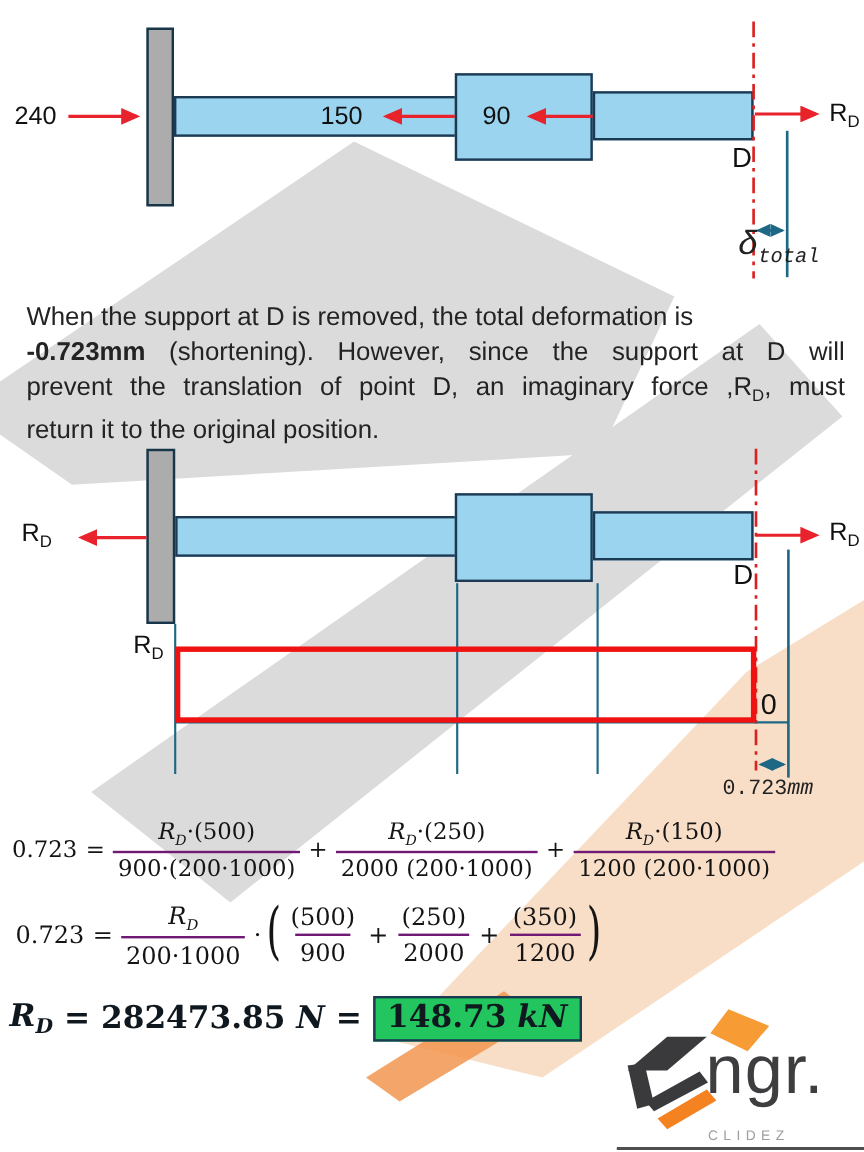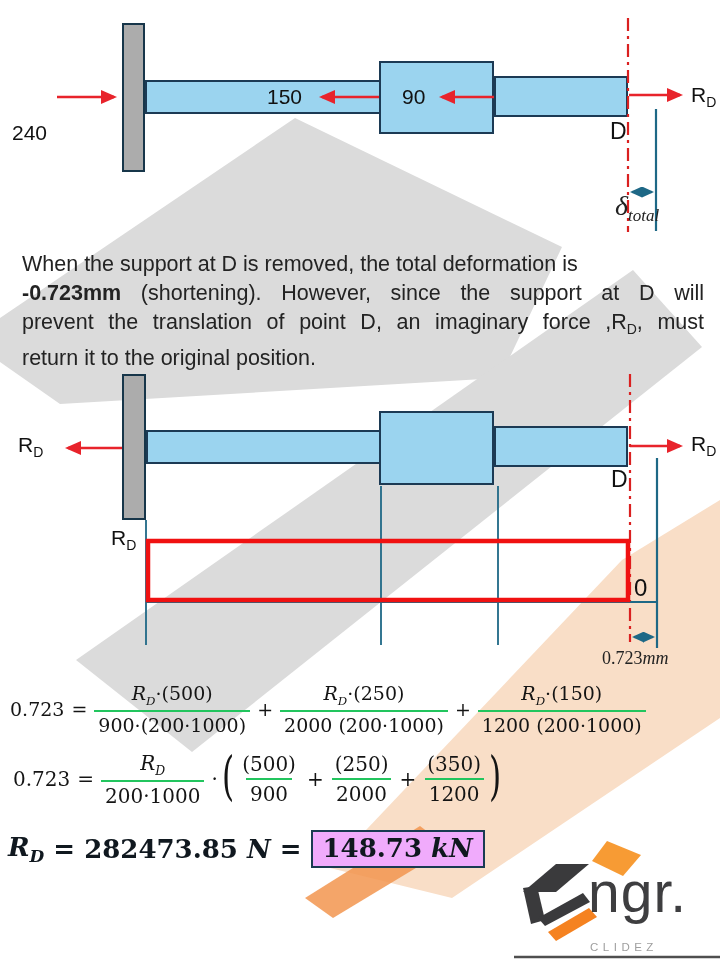--- a/index.html
+++ b/index.html
@@ -7,40 +7,40 @@
     position:relative; width:720px; height:960px; overflow:hidden;
     background:#ffffff; font-family:"Liberation Sans", sans-serif; color:#1a1a1a;
   }
   svg.layer { position:absolute; left:0; top:0; pointer-events:none; }
   
   .bar { position:absolute; background:#9bd4ef; border:2px solid #1c3a54; box-sizing:border-box; }
   .wall { position:absolute; background:#acacac; border:2px solid #17364a; box-sizing:border-box; }
   
   .lbl { position:absolute; font-size:21px; color:#111; white-space:nowrap; }
   .lbl sub { font-size:14px; }
-  .delta { position:absolute; font-family:Liberation Serif, serif; font-style:italic; color:#222; font-size:28px; white-space:nowrap; }
+  .delta { position:absolute; font-family:Liberation Mono, monospace; font-style:italic; color:#222; font-size:28px; white-space:nowrap; }
   .delta .dsub { font-size:17px; vertical-align:-6px; }
   
   .para { position:absolute; left:22px; top:250px; width:682px; font-size:21.5px; line-height:28.9px; color:#232323; }
   .para .jline { text-align:justify; text-align-last:justify; }
   .para b { font-weight:700; }
   
   .eqrow { position:absolute; display:flex; align-items:center; font-family:"DejaVu Serif", serif; color:#141414; white-space:nowrap; }
   .eq1 { left:10px; top:682px; font-size:19px; gap:7px; }
   .eq2 { left:13px; top:750px; font-size:20px; gap:7px; }
   .frac { display:flex; flex-direction:column; align-items:center; }
   .frac .num { display:block; padding:0 4px 2px; }
-  .frac .den { display:block; border-top:2px solid #22c55e; padding:2px 4px 0; }
+  .frac .den { display:block; border-top:2px solid #701a75; padding:2px 4px 0; }
   .vi { font-style:italic; }
   .eqrow sub { font-style:italic; font-size:0.62em; }
   .bigp { font-size:52px; font-weight:400; transform:scaleX(.6); margin:0 -7px; line-height:1; padding-bottom:6px; }
   
   .result { position:absolute; left:8px; top:830px; display:flex; align-items:center; gap:9px;
             font-family:"DejaVu Serif", serif; font-weight:700; font-size:26px; color:#10181f; }
-  .result .boxed { border:2.5px solid #1a3b52; background:#f0abfc; padding:1px 10px 3px; }
+  .result .boxed { border:2.5px solid #1a3b52; background:#22c55e; padding:1px 10px 3px; }
   
   .brand { position:absolute; left:588px; top:864px; font-size:57px; font-weight:400; letter-spacing:1px; color:#3e3e40; line-height:1; }
   .brand-sub { position:absolute; left:590px; top:941px; font-size:11.5px; letter-spacing:4.5px; color:#9e9e9e; }
 </style>
 </head>
 <body>
 
 <div class="page">
 
   <svg class="layer" width="720" height="960">
@@ -93,21 +93,21 @@
     <rect x="148" y="541" width="480" height="59" fill="none" stroke="#f01111" stroke-width="4.5"></rect>
     <line x1="634" y1="637" x2="653" y2="637" stroke="#1e6886" stroke-width="2.2" marker-start="url(#atr)" marker-end="url(#at)"></line>
 
     <polygon points="523,892 556,864 589,864 556,892" fill="#3a3a3c"></polygon>
     <polygon points="523,888 537,886 545,920 531,924" fill="#3a3a3c"></polygon>
     <polygon points="538,918 583,893 590,902 545,926" fill="#3a3a3c"></polygon>
     <polygon points="548,932 589,908 597,917 556,941" fill="#f58220"></polygon>
     <line x1="514" y1="957" x2="720" y2="957" stroke="#4f4f4f" stroke-width="2.5"></line>
   </svg>
 
-  <div class="lbl" style="left:12px; top:85px;margin-top:36px;">240</div>
+  <div class="lbl" style="left:12px; top:85px;">240</div>
   <div class="lbl" style="left:267px; top:85px;">150</div>
   <div class="lbl" style="left:402px; top:85px;">90</div>
   <div class="lbl" style="left:691px; top:83px;"><span>R</span><sub>D</sub></div>
   <div class="lbl" style="left:610px; top:118px; font-size:23px;">D</div>
   <div class="delta" style="left:615px; top:190px;"><span>δ</span><span class="dsub">total</span></div>
 
   <div class="para">
     <div>When the support at D is removed, the total deformation is</div>
     <div class="jline"><b>-0.723mm</b><span> (shortening). However, since the support at D will</span></div>
     <div class="jline"><span>prevent the translation of point D, an imaginary force ,R</span><sub style="font-size:14px;">D</sub><span>, must</span></div>

